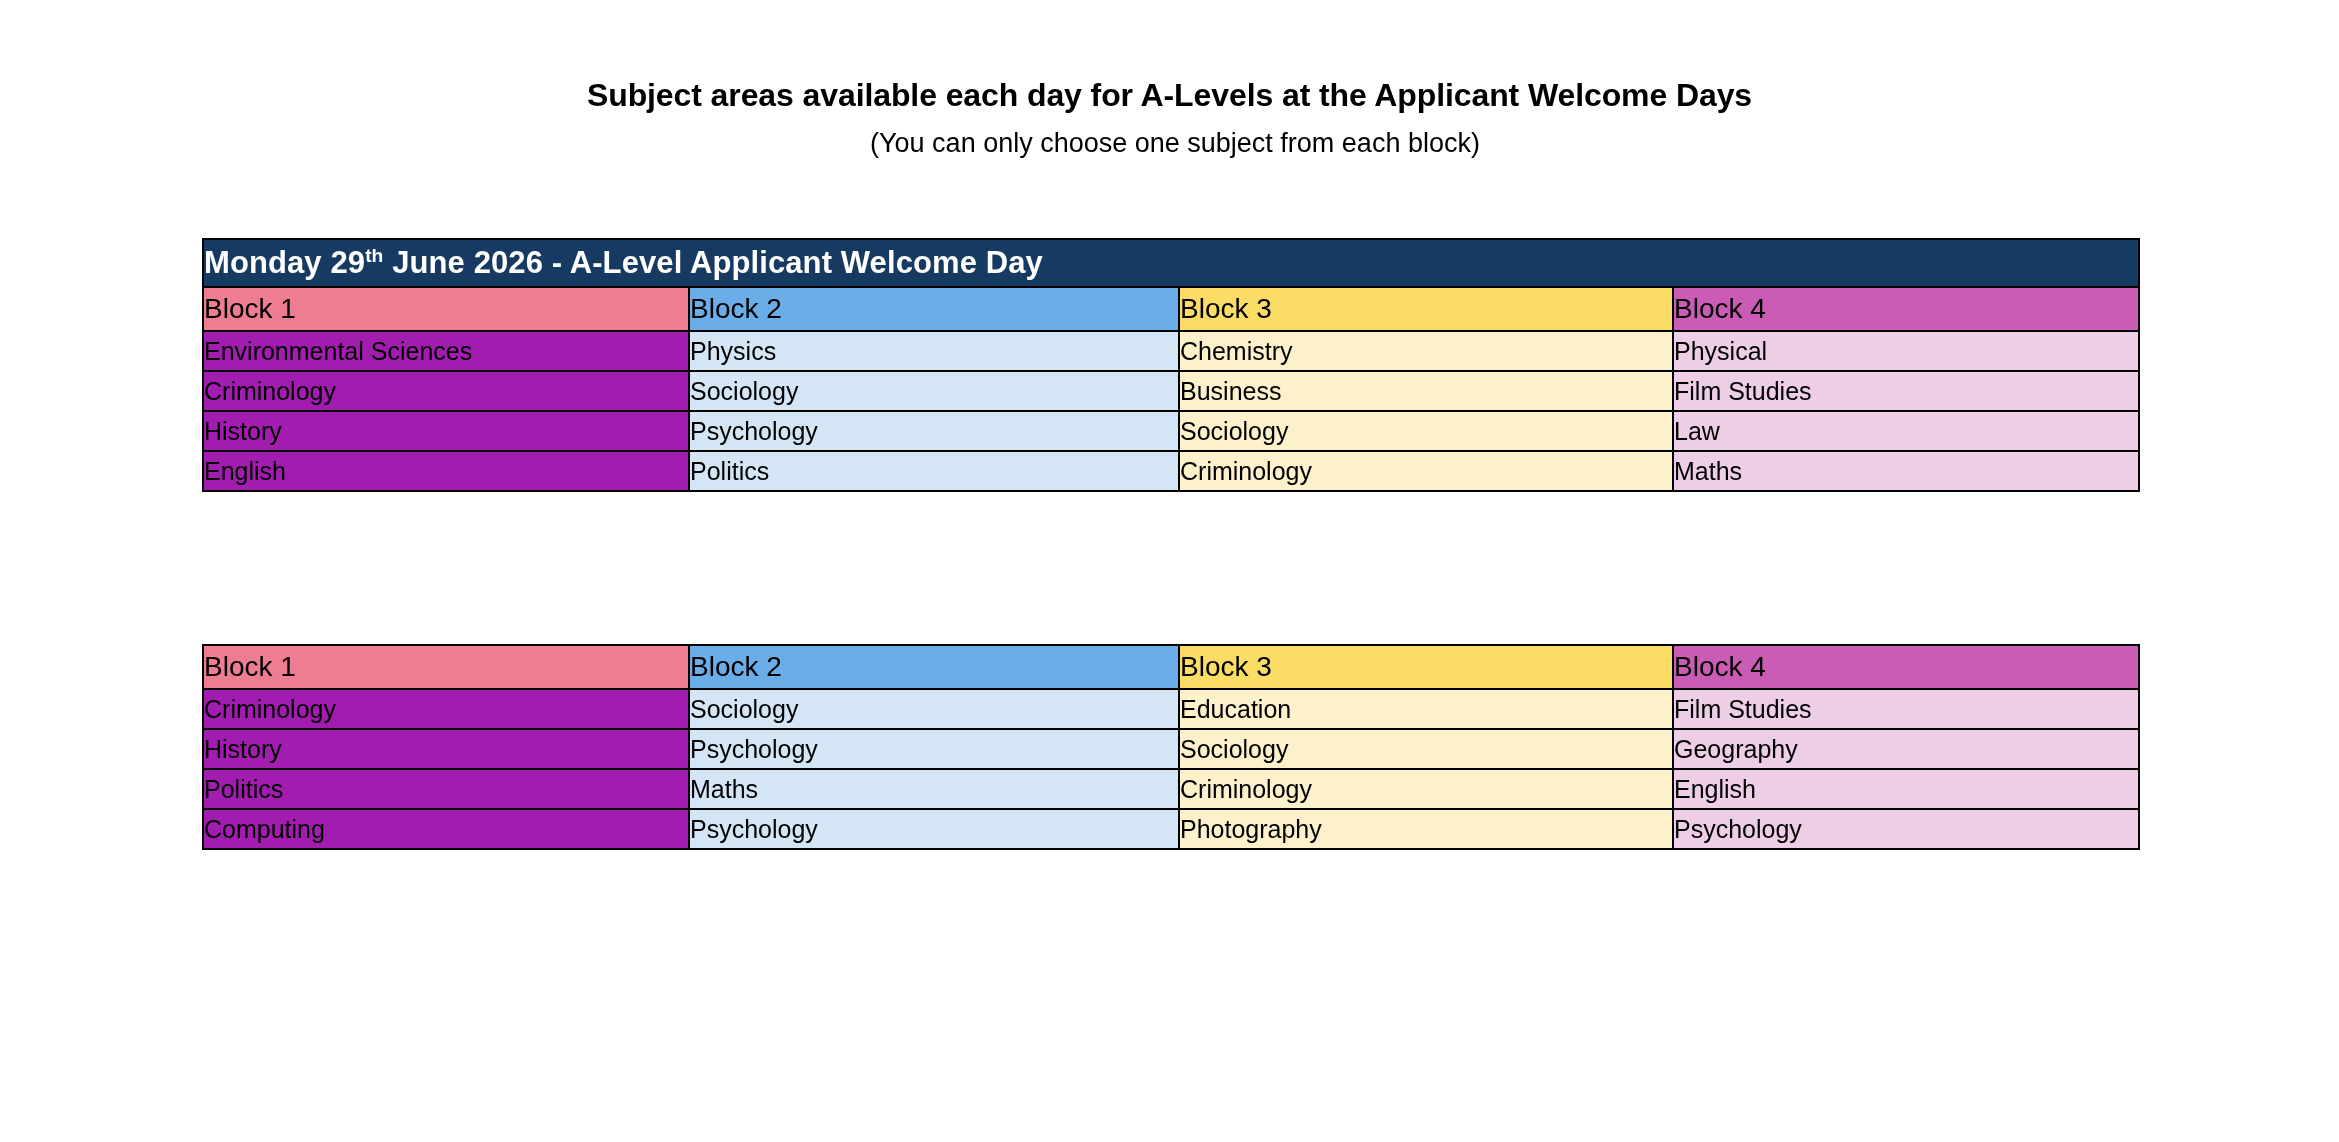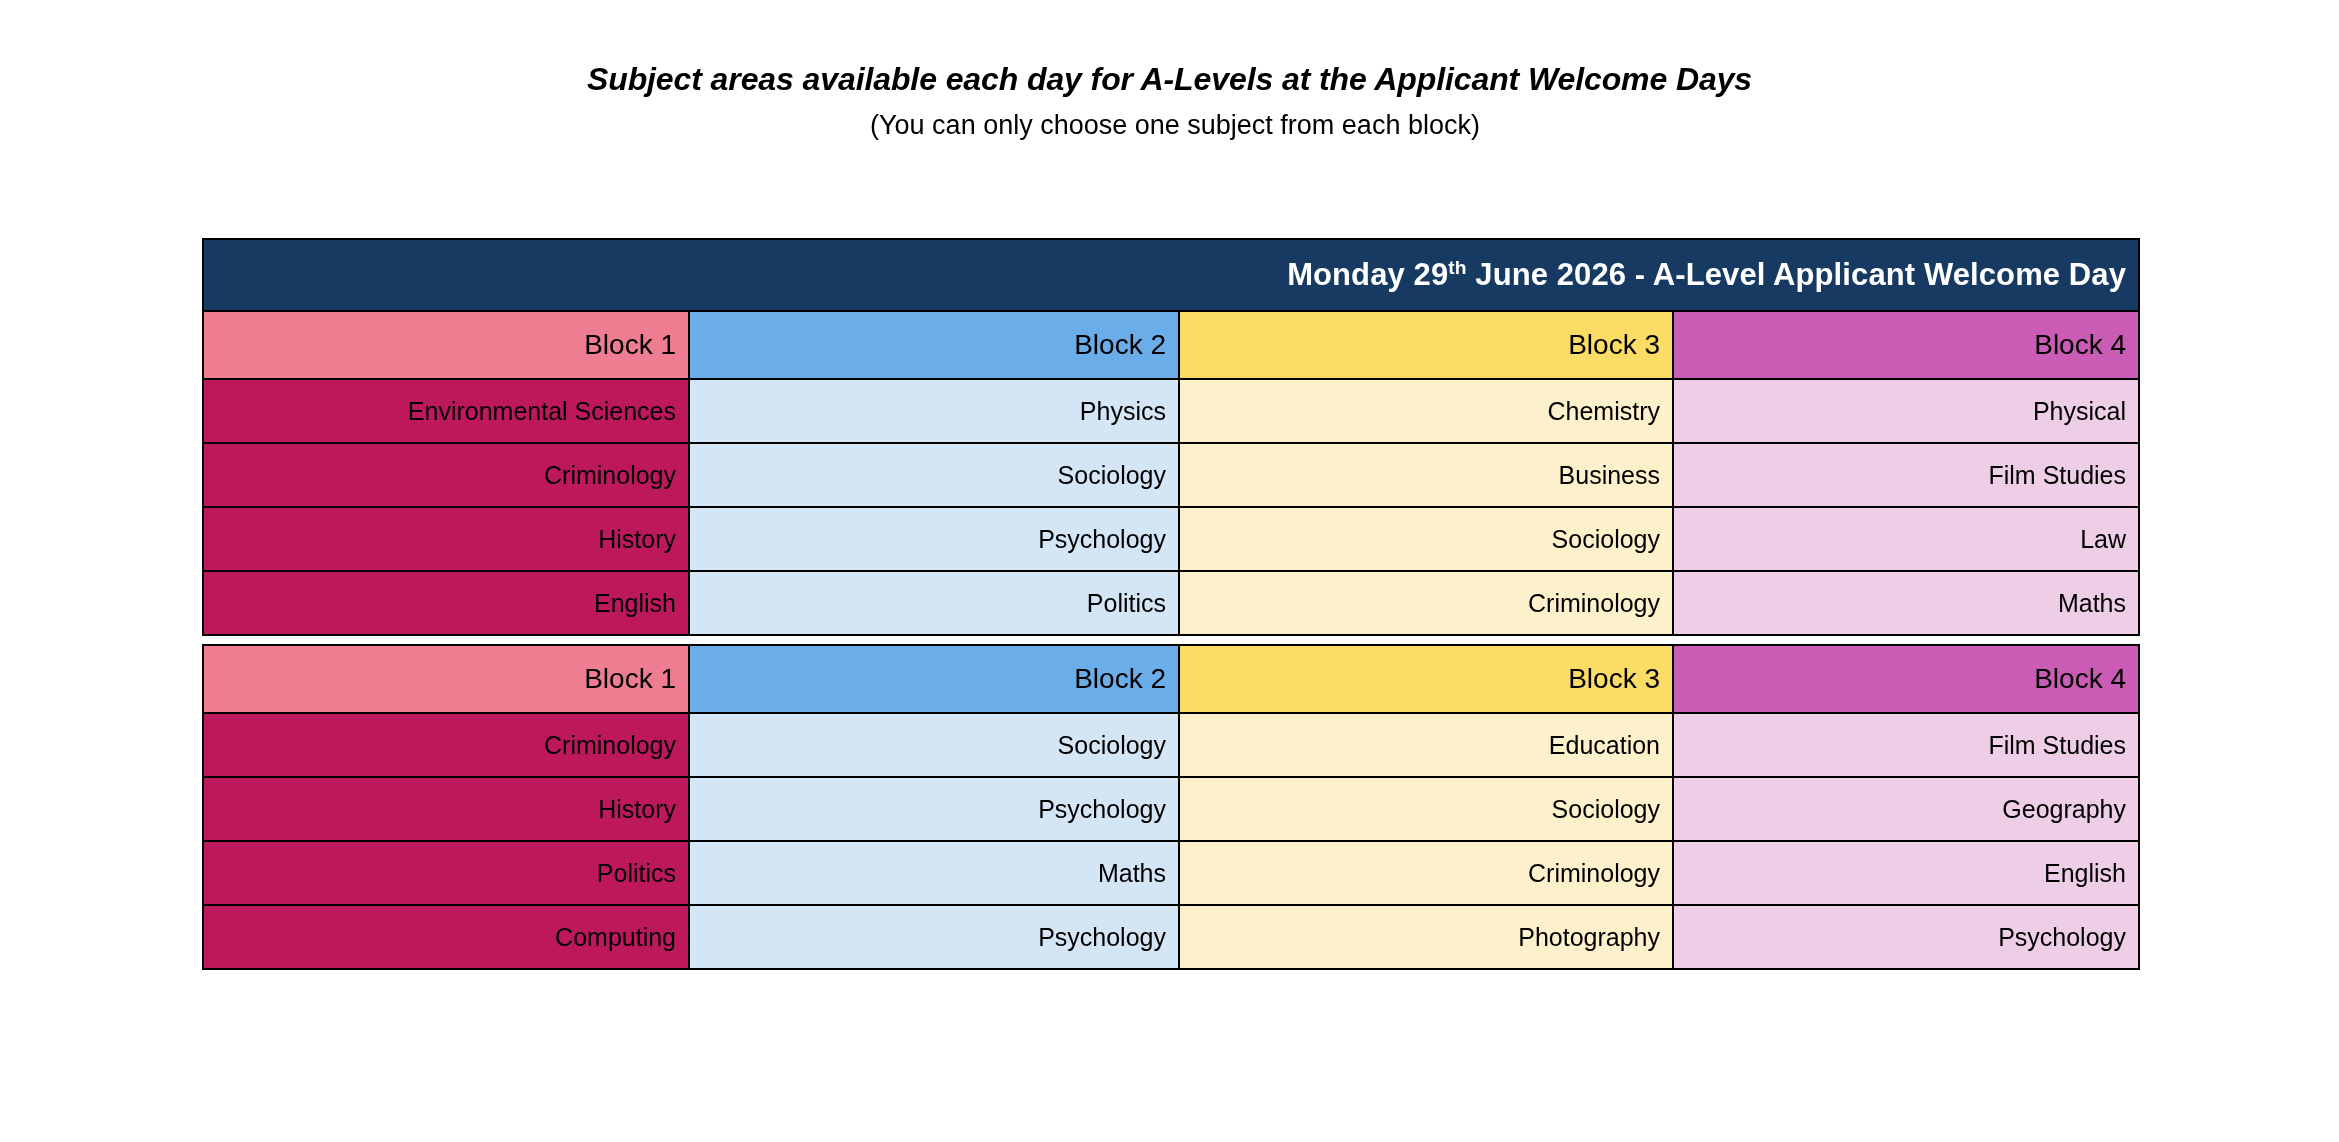--- a/index.html
+++ b/index.html
@@ -31,23 +31,22 @@
     left: 0;
     top: 62px;
     width: 2339px;
     text-align: center;
   }
   .main-title {
     font-size: 32px;
     font-weight: bold;
     letter-spacing: -0.1px;
     line-height: 1.1;
-    margin: 0;
-    color: #000000;
-    font-style: italic;
+    margin: 16px;
+    color: #000000;
   }
   .sub-title {
     font-size: 27px;
     font-weight: normal;
     line-height: 1.1;
     margin: 14px 0 0 11px;
     color: #000000;
   }
 
   
@@ -63,23 +62,23 @@
   .sched-table.table-2 { top: 644px; }
 
   .sched-table col.c1 { width: 486px; }
   .sched-table col.c2 { width: 490px; }
   .sched-table col.c3 { width: 494px; }
   .sched-table col.c4 { width: 466px; }
 
   .sched-table td,
   .sched-table th {
     border: 2px solid #000000;
-    padding: 12px;
+    padding: 0;
     margin: 0;
-    text-align: right;
+    text-align: left;
     vertical-align: middle;
   }
 
   
   .day-banner {
     background: #173A63;
     color: #ffffff;
     font-size: 31px;
     font-weight: bold;
     height: 46px;
@@ -109,21 +108,21 @@
 
   
   .subject-cell {
     font-size: 25px;
     font-weight: normal;
     height: 38px;
     line-height: 38px;
     color: #000000;
     white-space: nowrap;
   }
-  .bc-1 { background: #be185d; }
+  .bc-1 { background: #a21caf; }
   .bc-2 { background: #D4E5F6; }
   .bc-3 { background: #FDF1CC; }
   .bc-4 { background: #EECEE6; }
 </style>
 </head>
 <body>
 
 <div class="page">
 
   <div class="title-block">

